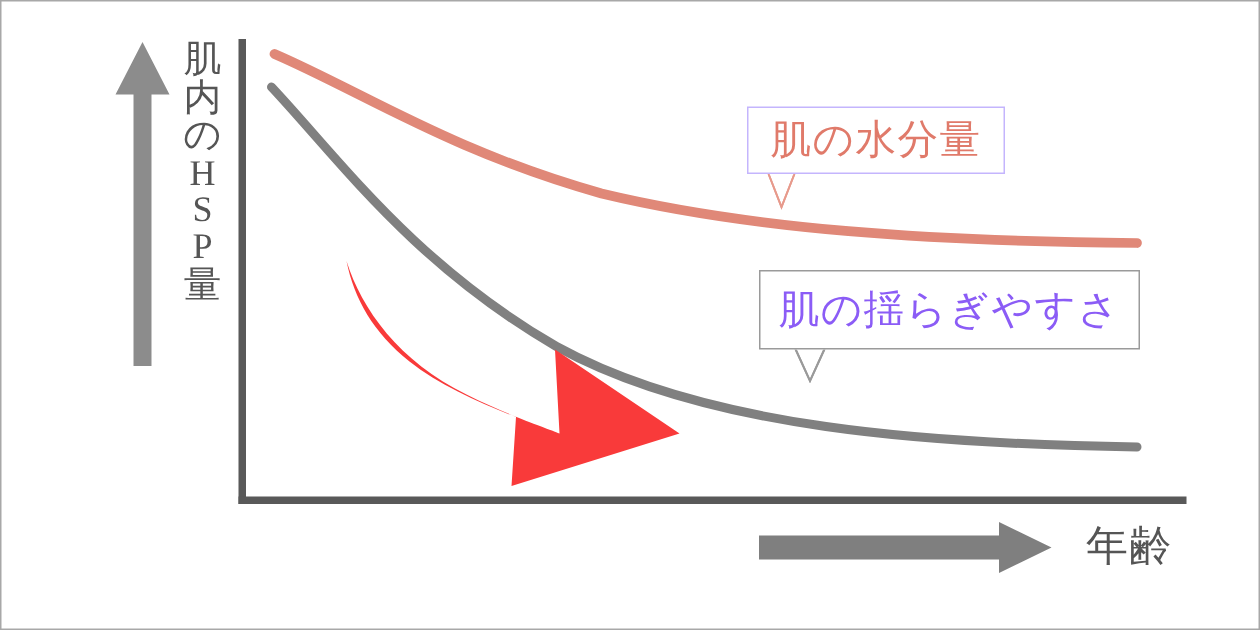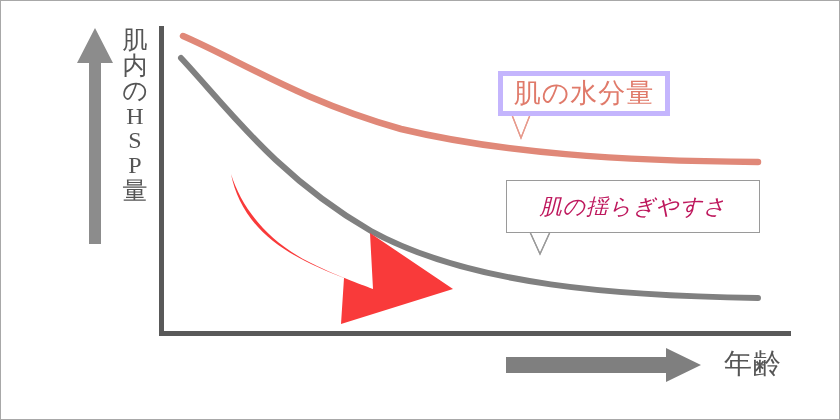--- a/index.html
+++ b/index.html
@@ -65,40 +65,39 @@
   .callout-text {
     display: block;
     line-height: 1;
   }
 
   #callout-moisture {
     left: 497px;
     top: 70px;
     width: 172px;
     height: 45px;
-    border: 5px solid #c4b5fd;
+    border: 1px solid #c4b5fd;
   }
   #callout-moisture .callout-text {
     color: #e07a6a;
     font-size: 27px;
     letter-spacing: 1px;
   }
 
   #callout-sensitivity {
     left: 505px;
     top: 179px;
     width: 254px;
     height: 53px;
     border: 1px solid #9a9a9a;
   }
   #callout-sensitivity .callout-text {
-    color: #be185d;
-    font-size: 22px;
+    color: #8b5cf6;
+    font-size: 27px;
     letter-spacing: 1px;
-    font-style: italic;
   }
 
   
   .x-axis-label {
     position: absolute;
     left: 706px;
     top: 344px;
     color: #555555;
     font-size: 28px;
     letter-spacing: 1px;

